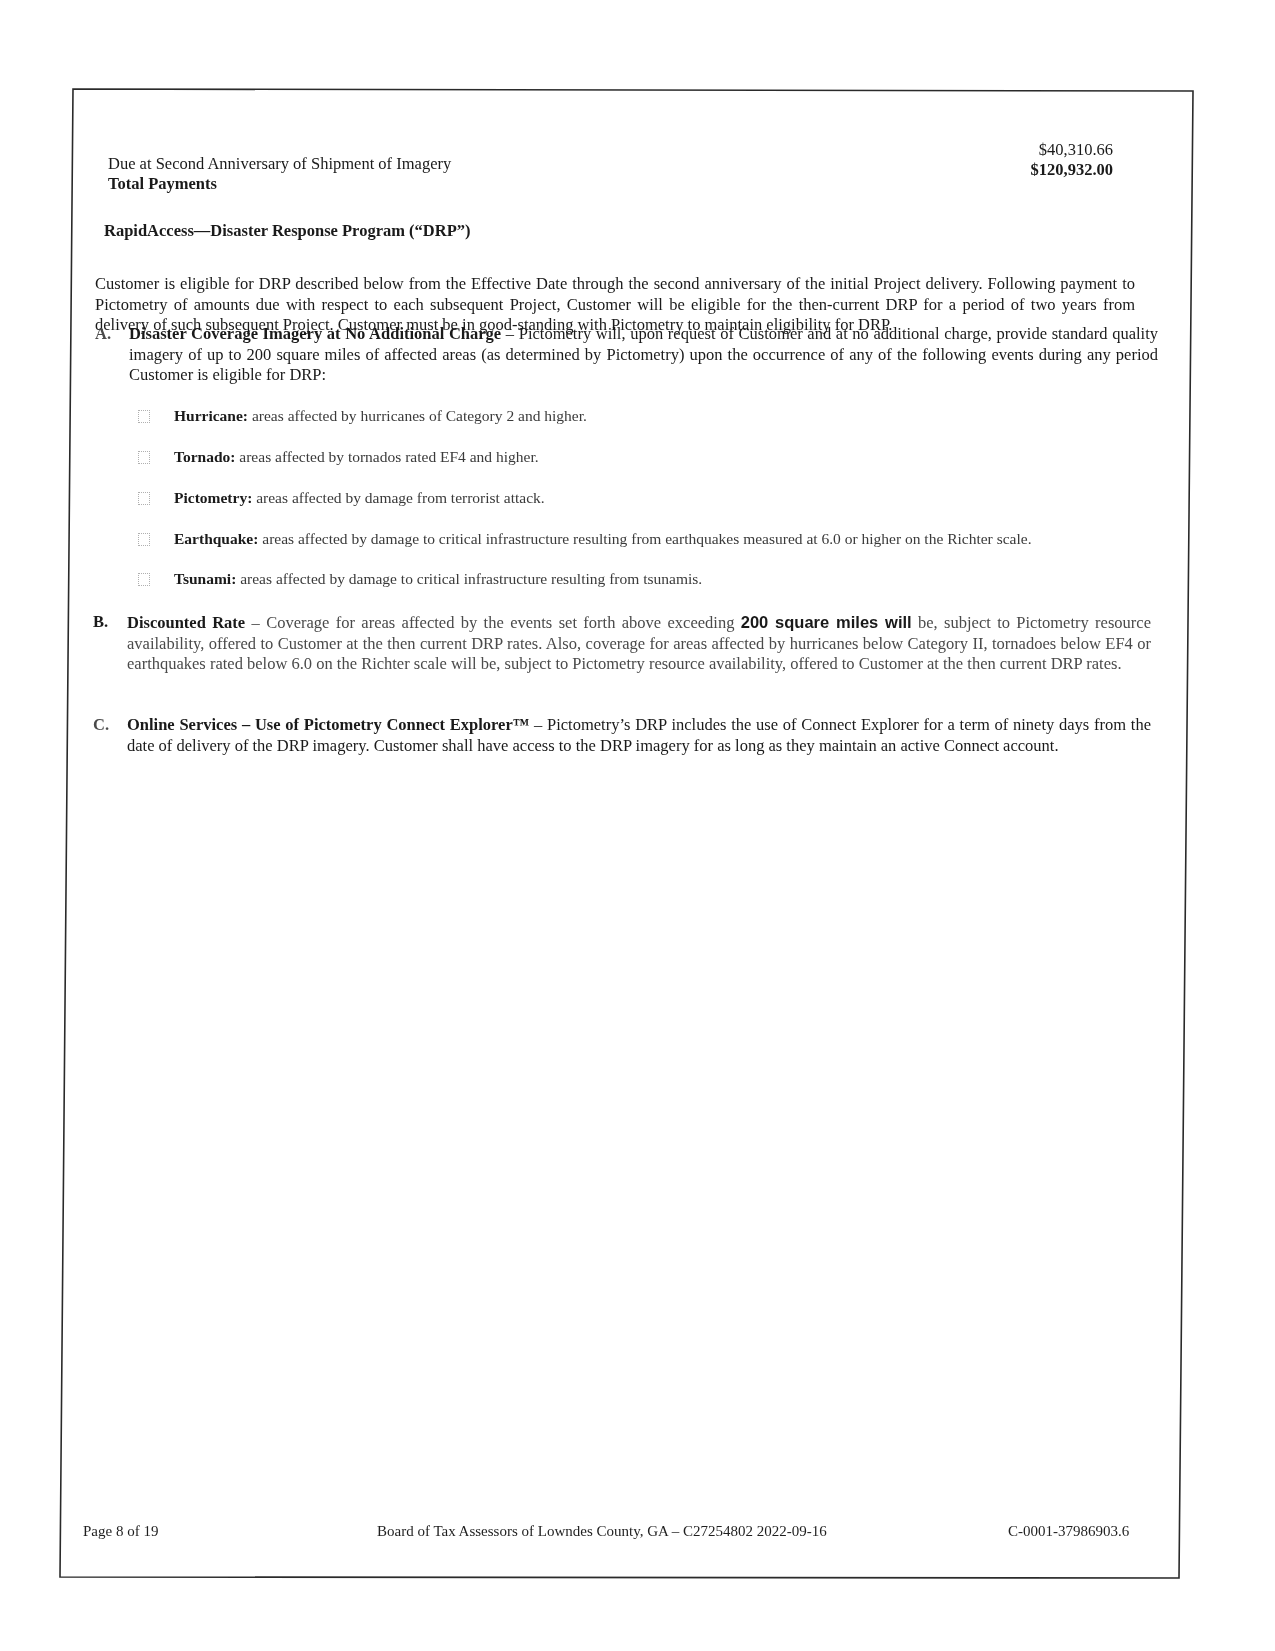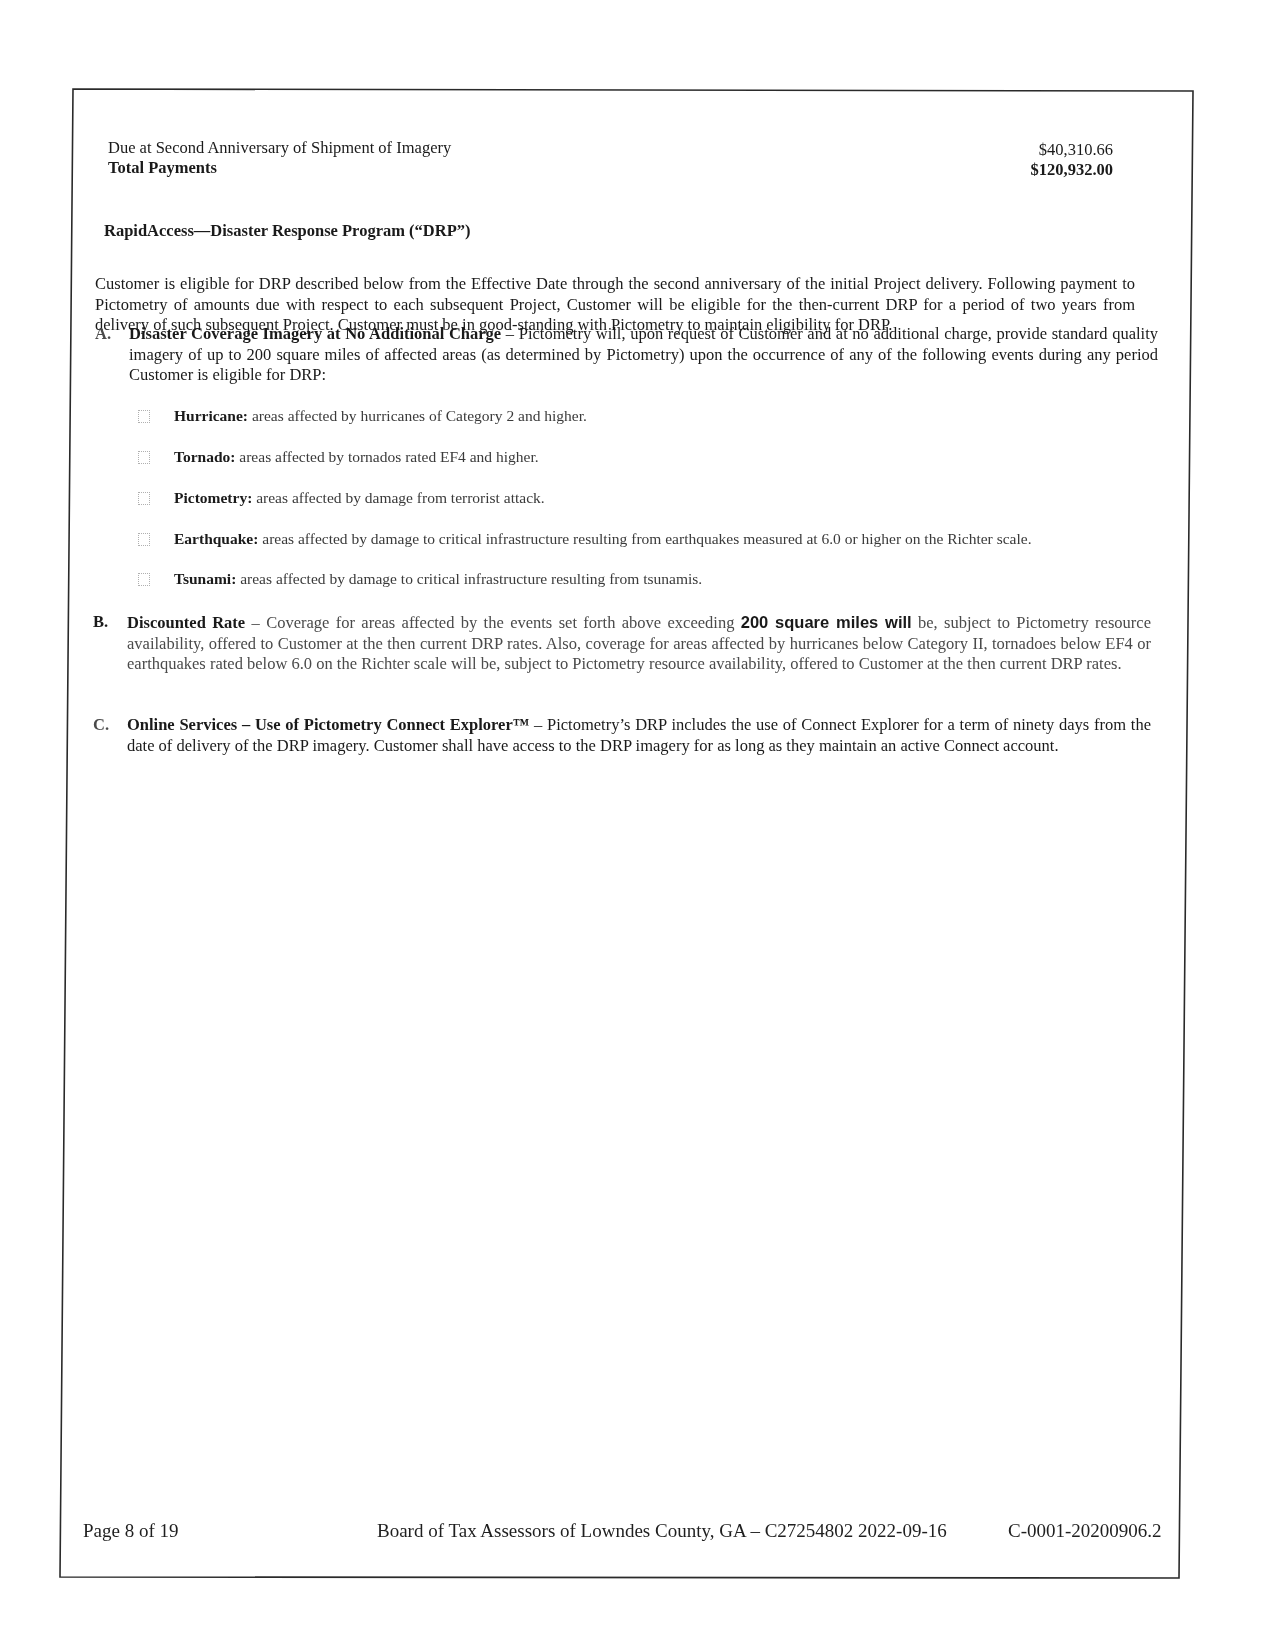--- a/index.html
+++ b/index.html
@@ -3,34 +3,34 @@
 <meta charset="utf-8">
 <style>
   html, body { margin: 0; padding: 0; background: #ffffff; }
   body {
     width: 1275px; height: 1651px; position: relative; overflow: hidden;
     font-family: "Liberation Serif", serif; color: #1a1a1a;
   }
   .frame { position: absolute; left: 0; top: 0; width: 1275px; height: 1651px; pointer-events: none; }
   .abs { position: absolute; }
   .row { position: absolute; left: 108px; width: 1005px; font-size: 16.5px; line-height: 20px; }
-  .row .lbl { position: absolute; left: 0; top: 0; }
+  .row .lbl { position: absolute; left: 0; top: 16px; }
   .row .amt { position: absolute; right: 0; top: 2px; }
   .bold { font-weight: bold; }
   .section-title { font-weight: bold; font-size: 16.5px; }
   .para { font-size: 16.5px; line-height: 20.5px; text-align: justify; margin-top: 33px; }
   .item { position: absolute; font-size: 16.5px; line-height: 20.5px; }
   .item .marker { position: absolute; left: 0; top: 0; font-weight: bold; }
   .item .body { position: absolute; left: 34px; right: 0; top: 0; text-align: justify; }
   .faded { color: #4a4a4a; }
   .bullet { position: absolute; font-size: 15.5px; line-height: 20px; left: 138px; width: 1010px; color: #3a3a3a; }
   .bullet .box { position: absolute; left: 0; top: 4px; width: 10px; height: 11px; border: 1px dotted #b0b0b0; }
   .bullet .text { position: absolute; left: 28px; top: 0; white-space: nowrap; margin-left: 8px; }
   .bullet .term { font-weight: bold; color: #1a1a1a; }
-  .footer { position: absolute; top: 1522px; font-size: 19px; line-height: 18px; color: #1f1f1f; }
+  .footer { position: absolute; top: 1522px; font-size: 15px; line-height: 18px; color: #1f1f1f; }
 </style>
 </head>
 <body>
 
 <svg class="frame" viewBox="0 0 1275 1651" xmlns="http://www.w3.org/2000/svg">
   <polygon points="73,89 1193,91 1179,1578 60,1577" fill="none" stroke="#2a2a2a" stroke-width="1.6"></polygon>
 </svg>
 
 <div class="row" style="top:138px;">
   <span class="lbl">Due at Second Anniversary of Shipment of Imagery</span>
@@ -75,13 +75,13 @@
   <div class="body faded"><span class="bold" style="color:#1a1a1a;">Discounted Rate</span><span> – </span><span>Coverage for areas affected by the events set forth above exceeding </span><span class="bold" style="font-family:'Liberation Sans', sans-serif; color:#1a1a1a;">200 square miles will</span><span> be, subject to Pictometry resource availability, offered to Customer at the then current DRP rates.  Also, coverage for areas affected by hurricanes below Category II, tornadoes below EF4 or earthquakes rated below 6.0 on the Richter scale will be, subject to Pictometry resource availability, offered to Customer at the then current DRP rates.</span></div>
 </div>
 
 <div class="item" style="left:93px; top:715px; width:1058px; height:65px;">
   <span class="marker faded">C.</span>
   <div class="body"><span class="bold">Online Services – Use of Pictometry Connect Explorer™</span><span>  – </span><span>Pictometry’s DRP includes the use of Connect Explorer for a term of ninety days from the date of delivery of the DRP imagery.  Customer shall have access to the DRP imagery for as long as they maintain an active Connect account.</span></div>
 </div>
 
 <div class="footer" style="left:83px;">Page 8 of 19</div>
 <div class="footer" style="left:377px;">Board of Tax Assessors of Lowndes County, GA – C27254802 2022-09-16</div>
-<div class="footer" style="left:1008px;">C-0001-20200906.2</div>
+<div class="footer" style="left:1008px;">C-0001-37986903.6</div>
 
 </body></html>

